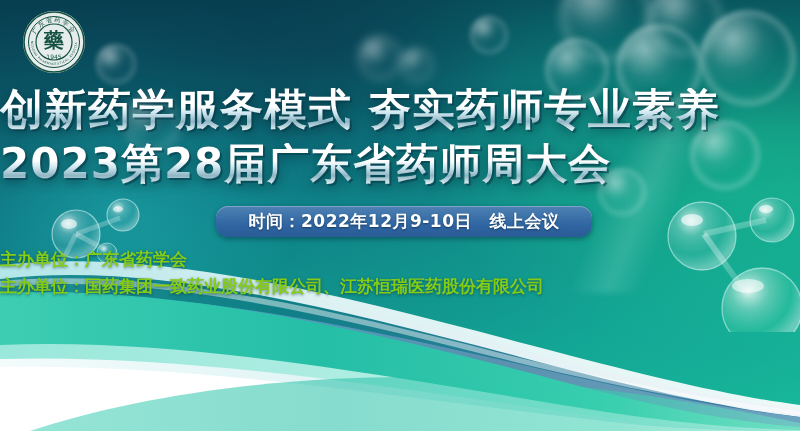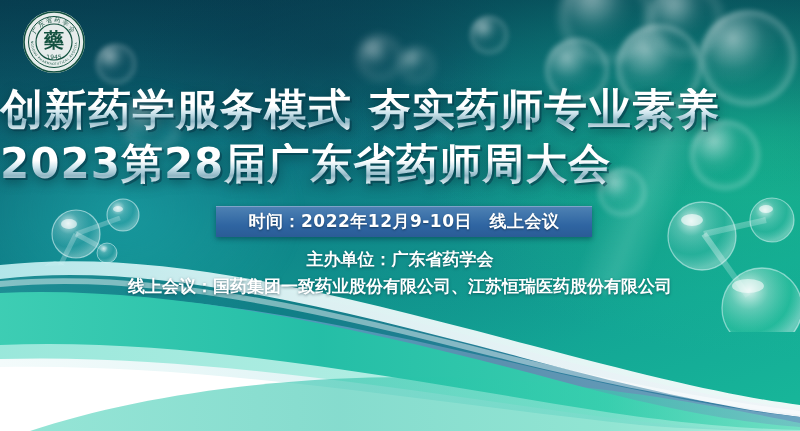--- a/index.html
+++ b/index.html
@@ -115,21 +115,21 @@
   .title-line1 { font-size: 43px; }
   .title-line2 { font-size: 42px; margin-top: 12px; }
 
   
   .timebar {
     position: absolute;
     left: 216px;
     top: 206px;
     width: 376px;
     height: 31px;
-    border-radius: 0;
+    border-radius: 12px;
     background: linear-gradient(180deg, #4f82b4 0%, #3f74ab 30%, #2f65a2 62%, #2a5c96 100%);
     box-shadow: 0 2px 5px rgba(0,25,45,0.40), inset 0 1px 0 rgba(255,255,255,0.28);
     display: flex;
     align-items: center;
     justify-content: center;
     z-index: 6;
   }
   .timebar-text {
     font-family: "DejaVu Sans", "Liberation Sans", sans-serif;
     font-size: 17px;
@@ -137,24 +137,24 @@
     color: #ffffff;
     white-space: nowrap;
     letter-spacing: 0.5px;
     text-shadow: 0 1px 2px rgba(0,25,45,0.55);
   }
 
   
   .org-line {
     position: absolute;
     left: 0; right: 0;
-    text-align: center;
+    text-align: left;
     font-family: "DejaVu Sans", "Liberation Sans", sans-serif;
     font-weight: bold;
-    color: #ffffff;
+    color: #84cc16;
     white-space: nowrap;
     text-shadow: 0 1px 3px rgba(0,40,55,0.55);
     z-index: 6;
   }
   #org-host { top: 248px; font-size: 17px; }
   #org-cohost { top: 275px; font-size: 17px; }
 
   
   #waves {
     position: absolute;
@@ -268,21 +268,21 @@
   <div class="headline-wrap">
     <div class="title-line1">创新药学服务模式  夯实药师专业素养</div>
     <div class="title-line2">2023第28届广东省药师周大会</div>
   </div>
 
   <div class="timebar">
     <span class="timebar-text">时间：2022年12月9-10日　线上会议</span>
   </div>
 
   <div class="org-line" id="org-host">主办单位：广东省药学会</div>
-  <div class="org-line" id="org-cohost">线上会议：国药集团一致药业股份有限公司、江苏恒瑞医药股份有限公司</div>
+  <div class="org-line" id="org-cohost">主办单位：国药集团一致药业股份有限公司、江苏恒瑞医药股份有限公司</div>
 
   <svg id="waves" viewBox="0 0 800 190" preserveAspectRatio="none" xmlns="http://www.w3.org/2000/svg">
     <defs>
       <linearGradient id="wDeep" x1="0" y1="0" x2="1" y2="0">
         <stop offset="0%" stop-color="#1e8e95"></stop>
         <stop offset="35%" stop-color="#0f7f86"></stop>
         <stop offset="70%" stop-color="#2f7f9e"></stop>
         <stop offset="100%" stop-color="#3f7fa6"></stop>
       </linearGradient>
       <linearGradient id="wSteel" x1="0" y1="0" x2="1" y2="0">

